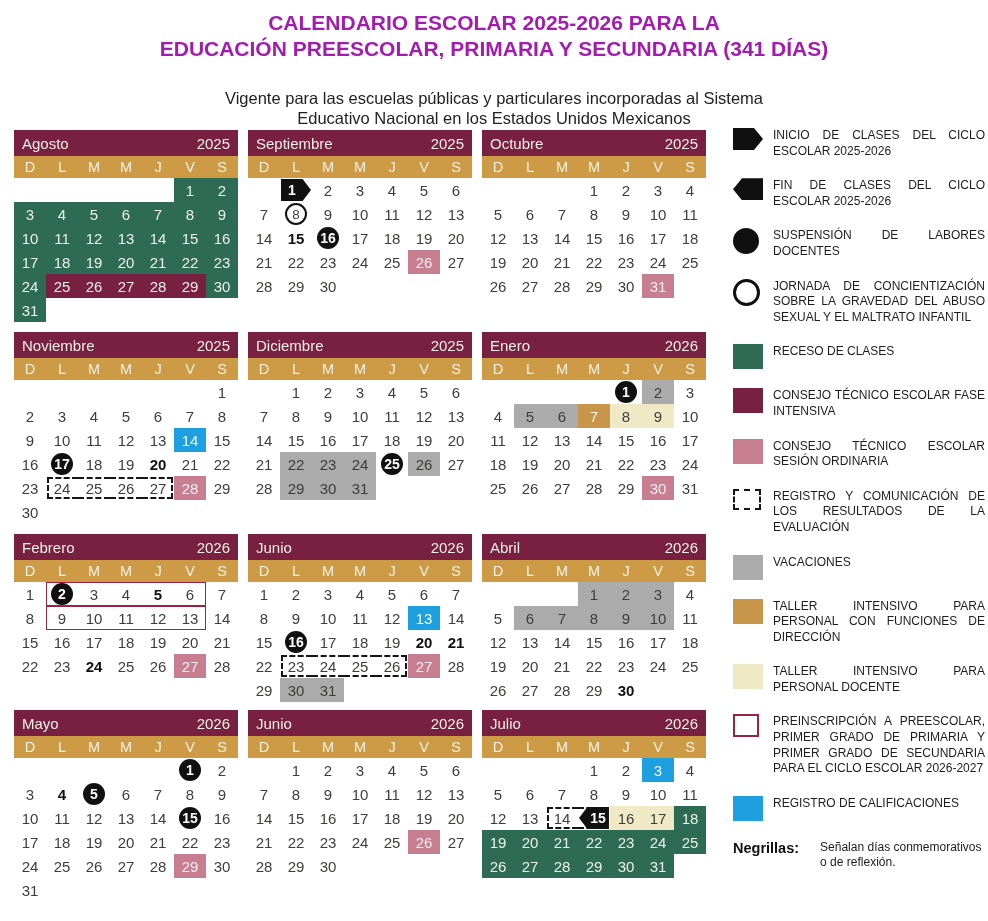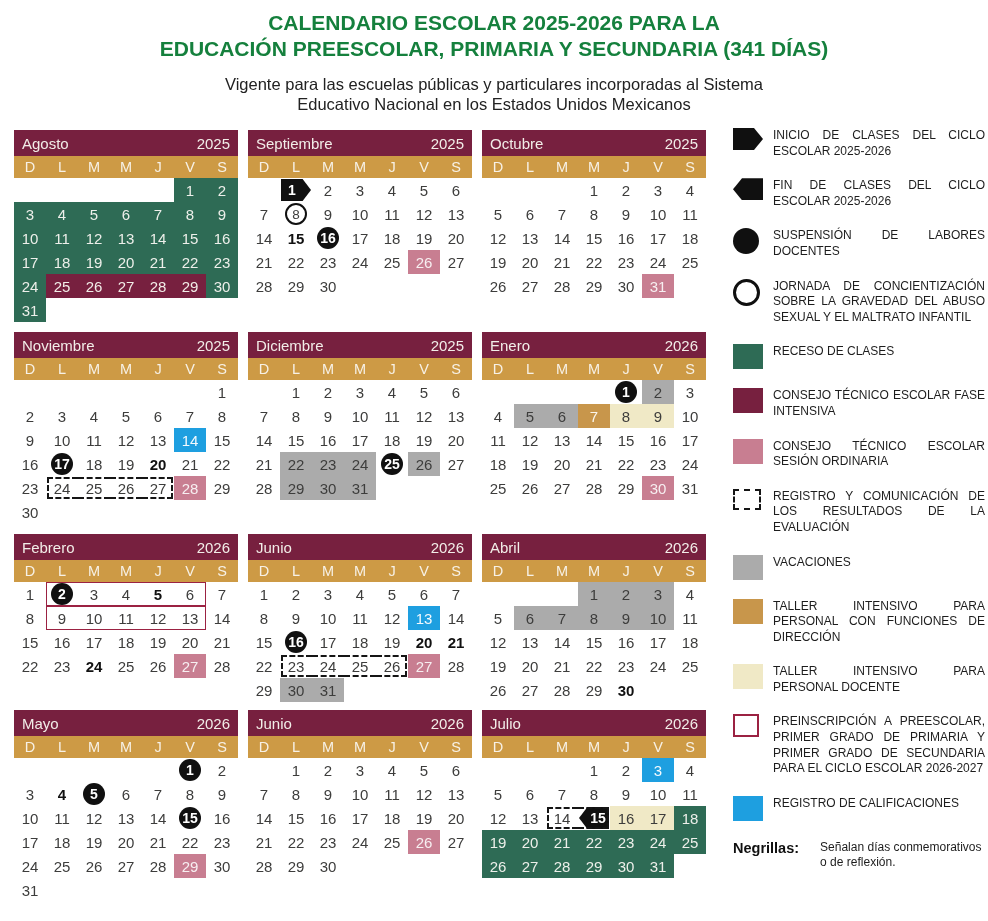--- a/index.html
+++ b/index.html
@@ -1,22 +1,22 @@
 <!DOCTYPE html>
 <html><head>
 <meta charset="utf-8">
 <style>
   html,body{margin:0;padding:0;background:#fff;}
   body{font-family:"Liberation Sans","DejaVu Sans",sans-serif;color:#3D3D3C;}
   .canvas{position:relative;width:988px;height:921px;background:#fff;overflow:hidden;}
 
   
   .hdr{position:absolute;top:10px;left:0;width:100%;text-align:center;}
-  .hdr .t{font-size:21px;font-weight:700;color:#15803d;line-height:1.25;}
-  .hdr .s{font-size:16.5px;font-weight:400;color:#222;line-height:1.25;margin-top:11px;}
+  .hdr .t{font-size:21px;font-weight:700;color:#a21caf;line-height:1.25;}
+  .hdr .s{font-size:16.5px;font-weight:400;color:#222;line-height:1.25;margin-top:25px;}
 
   
   .months{position:absolute;left:14px;top:130px;display:grid;
           grid-template-columns:repeat(3,225px);column-gap:9px;
           grid-template-rows:202px 202px 176px 211px;}
   .month{width:224px;}
   .m-head{height:26px;background:var(--maroon);color:#F2EDE8;display:flex;
           justify-content:space-between;align-items:center;padding:0 8px;
           font-size:15px;box-sizing:border-box;}
   .m-week{height:22px;background:var(--gold);color:#F7F1E6;display:grid;

